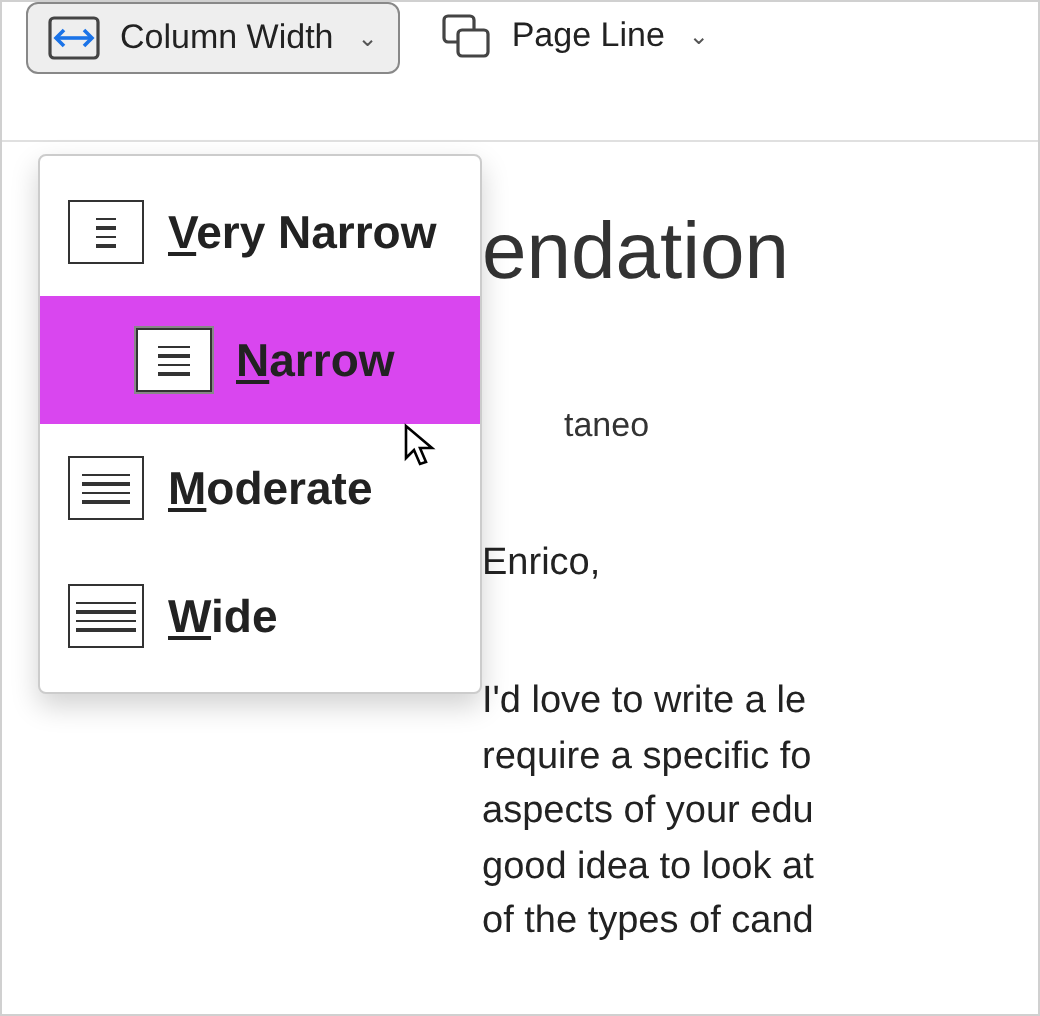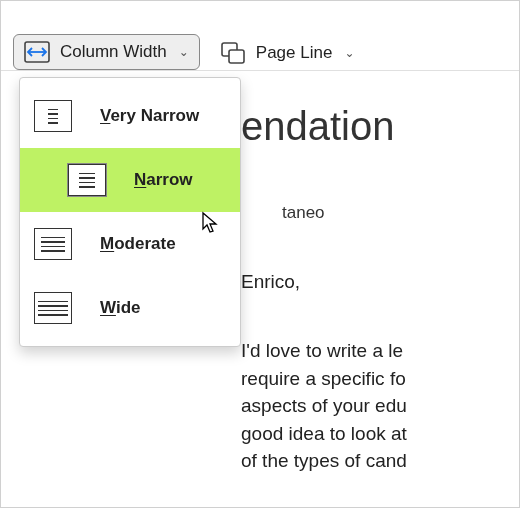--- a/index.html
+++ b/index.html
@@ -8,21 +8,21 @@
     background: #fff;
     width: 520px;
     height: 508px;
     overflow: hidden;
     position: relative;
     border: 1px solid #d0d0d0;
   }
   .toolbar {
     height: 70px;
     display: flex;
-    align-items: flex-end;
+    align-items: flex-start;
     padding: 0 12px;
     gap: 10px;
     border-bottom: 1px solid #e0e0e0;
     background: #fff;
   }
   .tb-btn {
     display: flex;
     align-items: center;
     gap: 10px;
     padding: 6px 10px;
@@ -55,29 +55,29 @@
     background: #fff;
     border: 1px solid #ccc;
     border-radius: 4px;
     box-shadow: 0 6px 14px rgba(0,0,0,0.18);
     padding: 6px 0;
     z-index: 10;
   }
   .dd-item {
     display: flex;
     align-items: center;
-    gap: 28px;
+    gap: 12px;
     padding: 16px 14px;
     cursor: pointer;
-    font-size: 17px;
+    font-size: 23px;
     font-weight: 600;
     color: #222;
   }
   .dd-item.selected {
-    background: #bef264;
+    background: #d946ef;
     padding-left: 48px;
   }
   .dd-item.selected .dd-icon {
     outline: 1px solid #888;
   }
   .dd-icon {
     width: 38px;
     height: 32px;
     border: 1.5px solid #333;
     display: flex;

